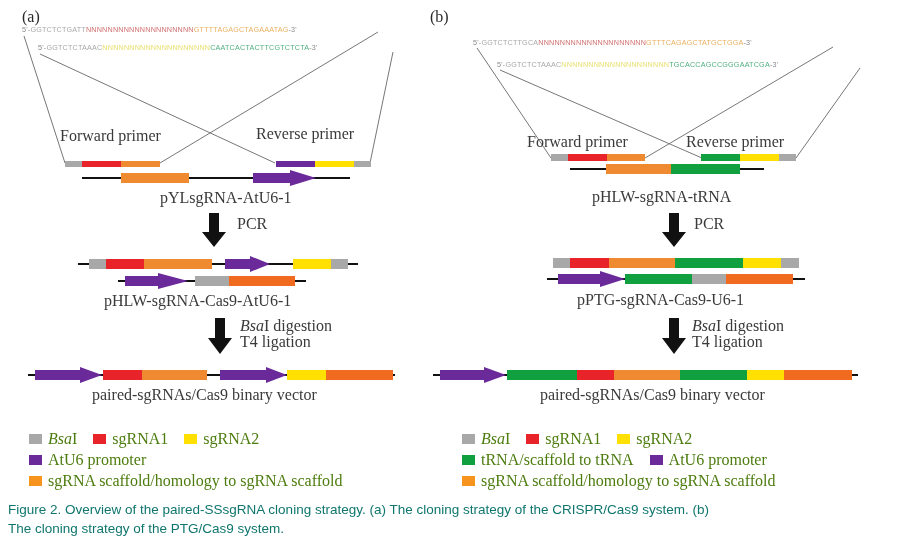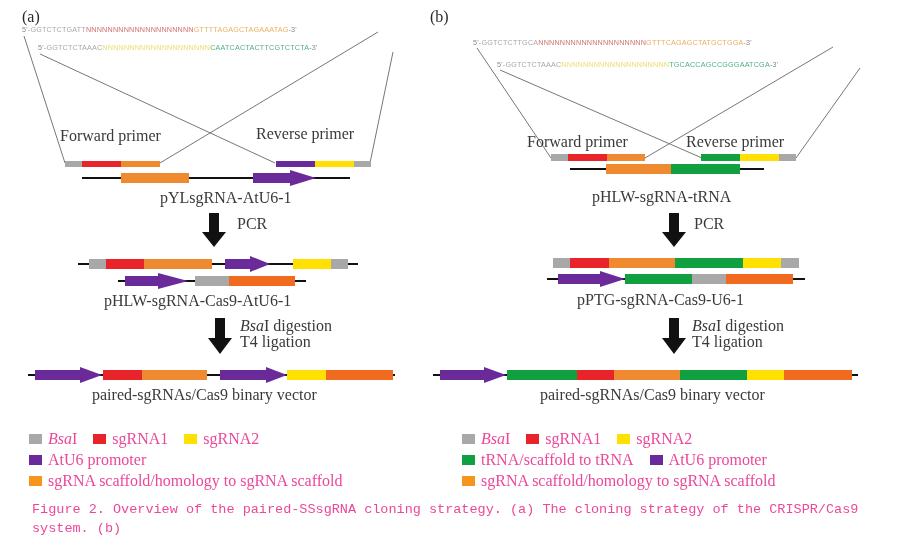--- a/index.html
+++ b/index.html
@@ -1,25 +1,25 @@
 <!DOCTYPE html>
 <html><head>
 <meta charset="utf-8">
 <style>
   html, body { margin:0; padding:0; background:#ffffff; }
   body { width:900px; height:554px; position:relative; overflow:hidden; font-family:"Liberation Serif", serif; color:#3a3a3a; }
   svg#fig { position:absolute; left:0; top:0; }
   .seq { font-family:"Liberation Sans", sans-serif; font-size:7.2px; letter-spacing:0.2px; }
   .lbl { font-family:"Liberation Serif", serif; font-size:16px; fill:#3a3a3a; }
   .panel { font-family:"Liberation Serif", serif; font-size:16px; fill:#2a2a2a; }
-  .legend { position:absolute; font-family:"Liberation Serif", serif; font-size:16px; color:#ec4899; line-height:21px; }
+  .legend { position:absolute; font-family:"Liberation Serif", serif; font-size:16px; color:#4d7c0f; line-height:21px; }
   .legend .row { white-space:nowrap; }
   .sw { display:inline-block; width:13px; height:10px; margin-right:6px; vertical-align:0px; }
   .item { margin-right:12px; }
-  .caption { position:absolute; left:32px; top:500px; width:860px; font-family:Liberation Mono, monospace; font-size:13.5px; color:#ec4899; line-height:19px; }
+  .caption { position:absolute; left:8px; top:500px; width:860px; font-family:Liberation Sans, sans-serif; font-size:13.5px; color:#0f766e; line-height:19px; }
 </style>
 </head>
 <body>
 
 <svg id="fig" width="900" height="554" viewBox="0 0 900 554" xmlns="http://www.w3.org/2000/svg">
   <defs>
     <marker id="none"></marker>
   </defs>
 
   <g>
@@ -194,13 +194,14 @@
     <span class="item"><span class="sw" style="background:#10a040"></span><span>tRNA/scaffold to tRNA</span></span>
     <span class="item"><span class="sw" style="background:#6a2a9a"></span><span>AtU6 promoter</span></span>
   </div>
   <div class="row">
     <span class="item"><span class="sw" style="background:#f7941d"></span><span>sgRNA scaffold/homology to sgRNA scaffold</span></span>
   </div>
 </div>
 
 <div class="caption">
   <div>Figure 2. Overview of the paired-SSsgRNA cloning strategy. (a) The cloning strategy of the CRISPR/Cas9 system. (b)</div>
+  <div>The cloning strategy of the PTG/Cas9 system.</div>
 </div>
 
 </body></html>

